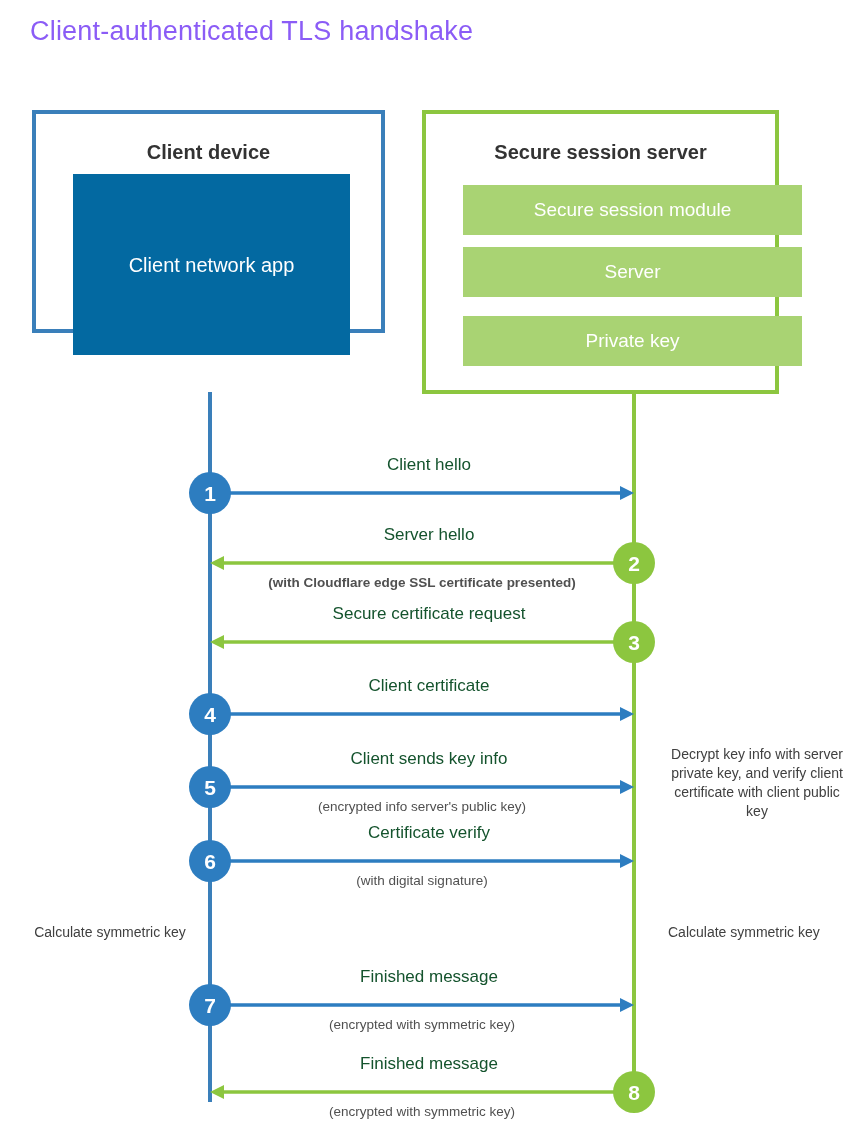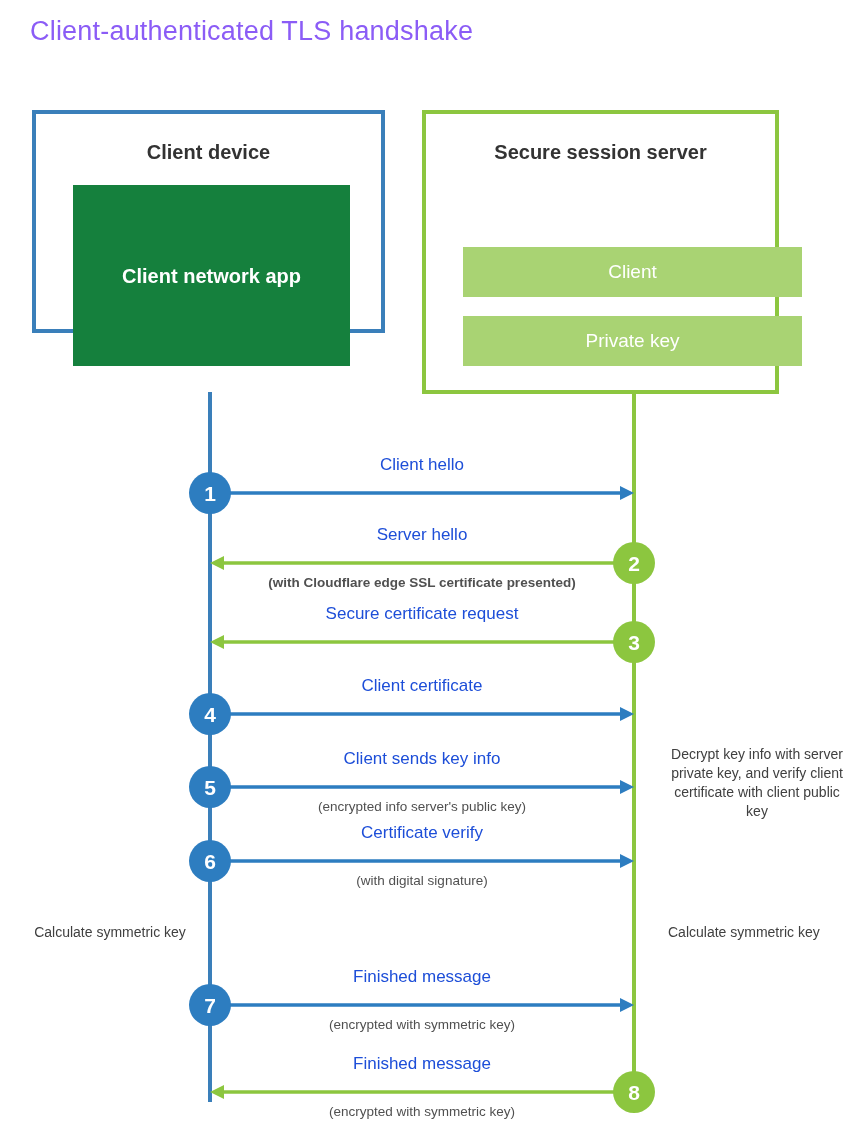--- a/index.html
+++ b/index.html
@@ -56,32 +56,31 @@
     text-align: center;
     font-size: 20px;
     font-weight: bold;
     color: #333333;
   }
 
   
   #client-app-block {
     position: absolute;
     left: 37px;
-    top: 71px;
+    top: 60px;
     width: 277px;
     height: 181px;
-    background: #15803d;
+    background: #0369a1;
     color: #ffffff;
     font-size: 20px;
     line-height: 26px;
     display: flex;
     align-items: center;
     justify-content: center;
     text-align: center;
-    font-weight: bold;
   }
   .server-block {
     position: absolute;
     left: 37px;
     width: 339px;
     height: 50px;
     background: #a9d373;
     color: #ffffff;
     font-size: 19px;
     display: flex;
@@ -137,25 +136,25 @@
     justify-content: center;
     line-height: 1;
   }
   .step-circle.blue { background: #2d7dc0; }
   .step-circle.green { background: #8cc63f; }
   .circle-left { left: 189px; }
   .circle-right { left: 613px; }
 
   .step-label {
     position: absolute;
-    left: 210px;
+    left: 217px;
     width: 424px;
     text-align: center;
     font-size: 17px;
-    color: #1d4ed8;
+    color: #14532d;
     white-space: nowrap;
   }
   .step-sublabel {
     position: absolute;
     left: 210px;
     width: 424px;
     text-align: center;
     font-size: 13.5px;
     color: #505050;
     white-space: nowrap;
@@ -192,21 +191,22 @@
 
 <div id="page-title">Client-authenticated TLS handshake</div>
 
 <div class="party-box" id="client-box">
   <div class="party-title">Client device</div>
   <div id="client-app-block">Client network app</div>
 </div>
 
 <div class="party-box" id="server-box">
   <div class="party-title">Secure session server</div>
-  <div class="server-block" id="server-block-1">Client</div>
+  <div class="server-block" id="server-block-0">Secure session module</div>
+  <div class="server-block" id="server-block-1">Server</div>
   <div class="server-block" id="server-block-2">Private key</div>
 </div>
 
 <div class="lifeline" id="client-lifeline"></div>
 <div class="lifeline" id="server-lifeline"></div>
 
 <div id="steps-layer">
     <div class="step" style="top: 493px;">
       <svg class="arrow-svg" width="865" height="24" viewBox="0 0 865 24" style="top: -12px;">
         <line x1="210" y1="12" x2="620" y2="12" stroke="#2d7dc0" stroke-width="3.5"></line>

